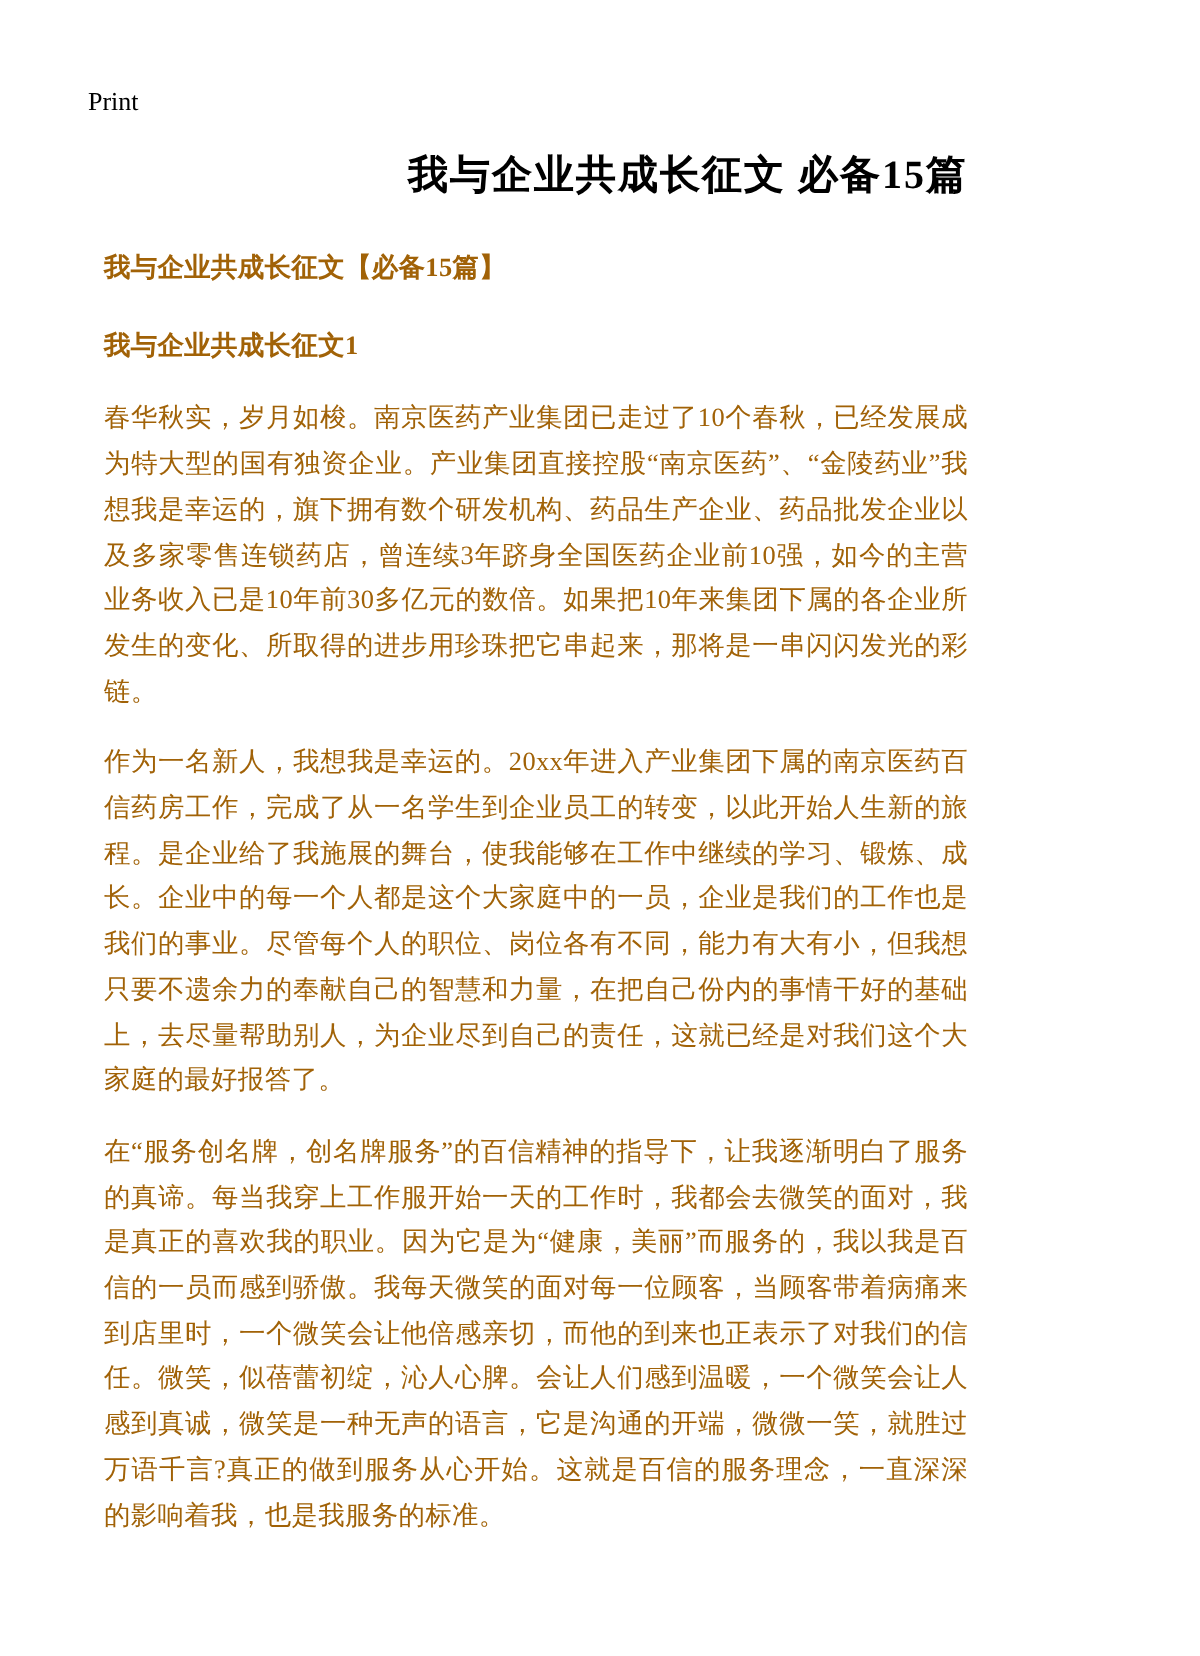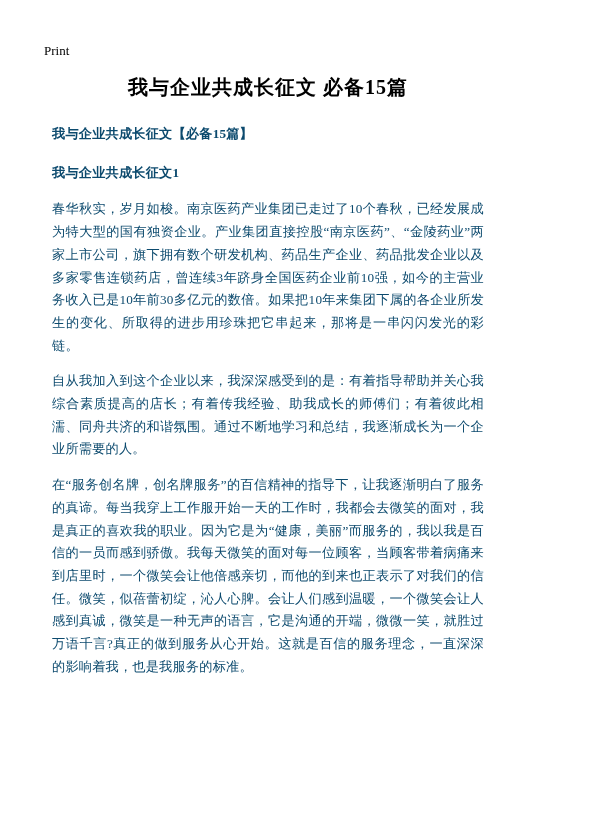--- a/index.html
+++ b/index.html
@@ -25,37 +25,37 @@
     position: absolute;
     top: 44px;
     left: 44px;
     font-family: "Liberation Serif", serif;
     font-size: 13px;
     color: #000;
     line-height: 1;
   }
   .doc-title {
     margin: 34px 0 0 0;
-    text-align: center;
+    text-align: right;
     font-family: "Liberation Serif", serif;
     font-size: 20px;
     font-weight: bold;
     letter-spacing: 1px;
     color: #000;
   }
   .content {
     margin-top: 22px;
   }
   .para {
     font-family: "Liberation Serif", serif;
     font-size: 13.2px;
     line-height: 1.72;
     text-align: justify;
     margin: 0 0 13px 0;
-    color: #0c4a6e;
+    color: #a16207;
     letter-spacing: 0.2px;
   }
   .para.bold {
     font-weight: bold;
     margin-bottom: 15px;
   }
   .para.heading {
     font-weight: bold;
     margin-top: 16px;
     margin-bottom: 14px;
@@ -66,19 +66,19 @@
 
 <div class="page">
 
   <div class="print-label">Print</div>
 
   <h1 class="doc-title">我与企业共成长征文  必备15篇</h1>
 
   <div class="content">
     <p class="para bold">我与企业共成长征文【必备15篇】</p>
     <p class="para heading">我与企业共成长征文1</p>
-    <p class="para">春华秋实，岁月如梭。南京医药产业集团已走过了10个春秋，已经发展成为特大型的国有独资企业。产业集团直接控股“南京医药”、“金陵药业”两家上市公司，旗下拥有数个研发机构、药品生产企业、药品批发企业以及多家零售连锁药店，曾连续3年跻身全国医药企业前10强，如今的主营业务收入已是10年前30多亿元的数倍。如果把10年来集团下属的各企业所发生的变化、所取得的进步用珍珠把它串起来，那将是一串闪闪发光的彩链。</p>
-    <p class="para">自从我加入到这个企业以来，我深深感受到的是：有着指导帮助并关心我综合素质提高的店长；有着传我经验、助我成长的师傅们；有着彼此相濡、同舟共济的和谐氛围。通过不断地学习和总结，我逐渐成长为一个企业所需要的人。</p>
+    <p class="para">春华秋实，岁月如梭。南京医药产业集团已走过了10个春秋，已经发展成为特大型的国有独资企业。产业集团直接控股“南京医药”、“金陵药业”我想我是幸运的，旗下拥有数个研发机构、药品生产企业、药品批发企业以及多家零售连锁药店，曾连续3年跻身全国医药企业前10强，如今的主营业务收入已是10年前30多亿元的数倍。如果把10年来集团下属的各企业所发生的变化、所取得的进步用珍珠把它串起来，那将是一串闪闪发光的彩链。</p>
+    <p class="para">作为一名新人，我想我是幸运的。20xx年进入产业集团下属的南京医药百信药房工作，完成了从一名学生到企业员工的转变，以此开始人生新的旅程。是企业给了我施展的舞台，使我能够在工作中继续的学习、锻炼、成长。企业中的每一个人都是这个大家庭中的一员，企业是我们的工作也是我们的事业。尽管每个人的职位、岗位各有不同，能力有大有小，但我想只要不遗余力的奉献自己的智慧和力量，在把自己份内的事情干好的基础上，去尽量帮助别人，为企业尽到自己的责任，这就已经是对我们这个大家庭的最好报答了。</p>
     <p class="para">在“服务创名牌，创名牌服务”的百信精神的指导下，让我逐渐明白了服务的真谛。每当我穿上工作服开始一天的工作时，我都会去微笑的面对，我是真正的喜欢我的职业。因为它是为“健康，美丽”而服务的，我以我是百信的一员而感到骄傲。我每天微笑的面对每一位顾客，当顾客带着病痛来到店里时，一个微笑会让他倍感亲切，而他的到来也正表示了对我们的信任。微笑，似蓓蕾初绽，沁人心脾。会让人们感到温暖，一个微笑会让人感到真诚，微笑是一种无声的语言，它是沟通的开端，微微一笑，就胜过万语千言?真正的做到服务从心开始。这就是百信的服务理念，一直深深的影响着我，也是我服务的标准。</p>
 
   </div>
 
 </div>
 
 </body></html>

